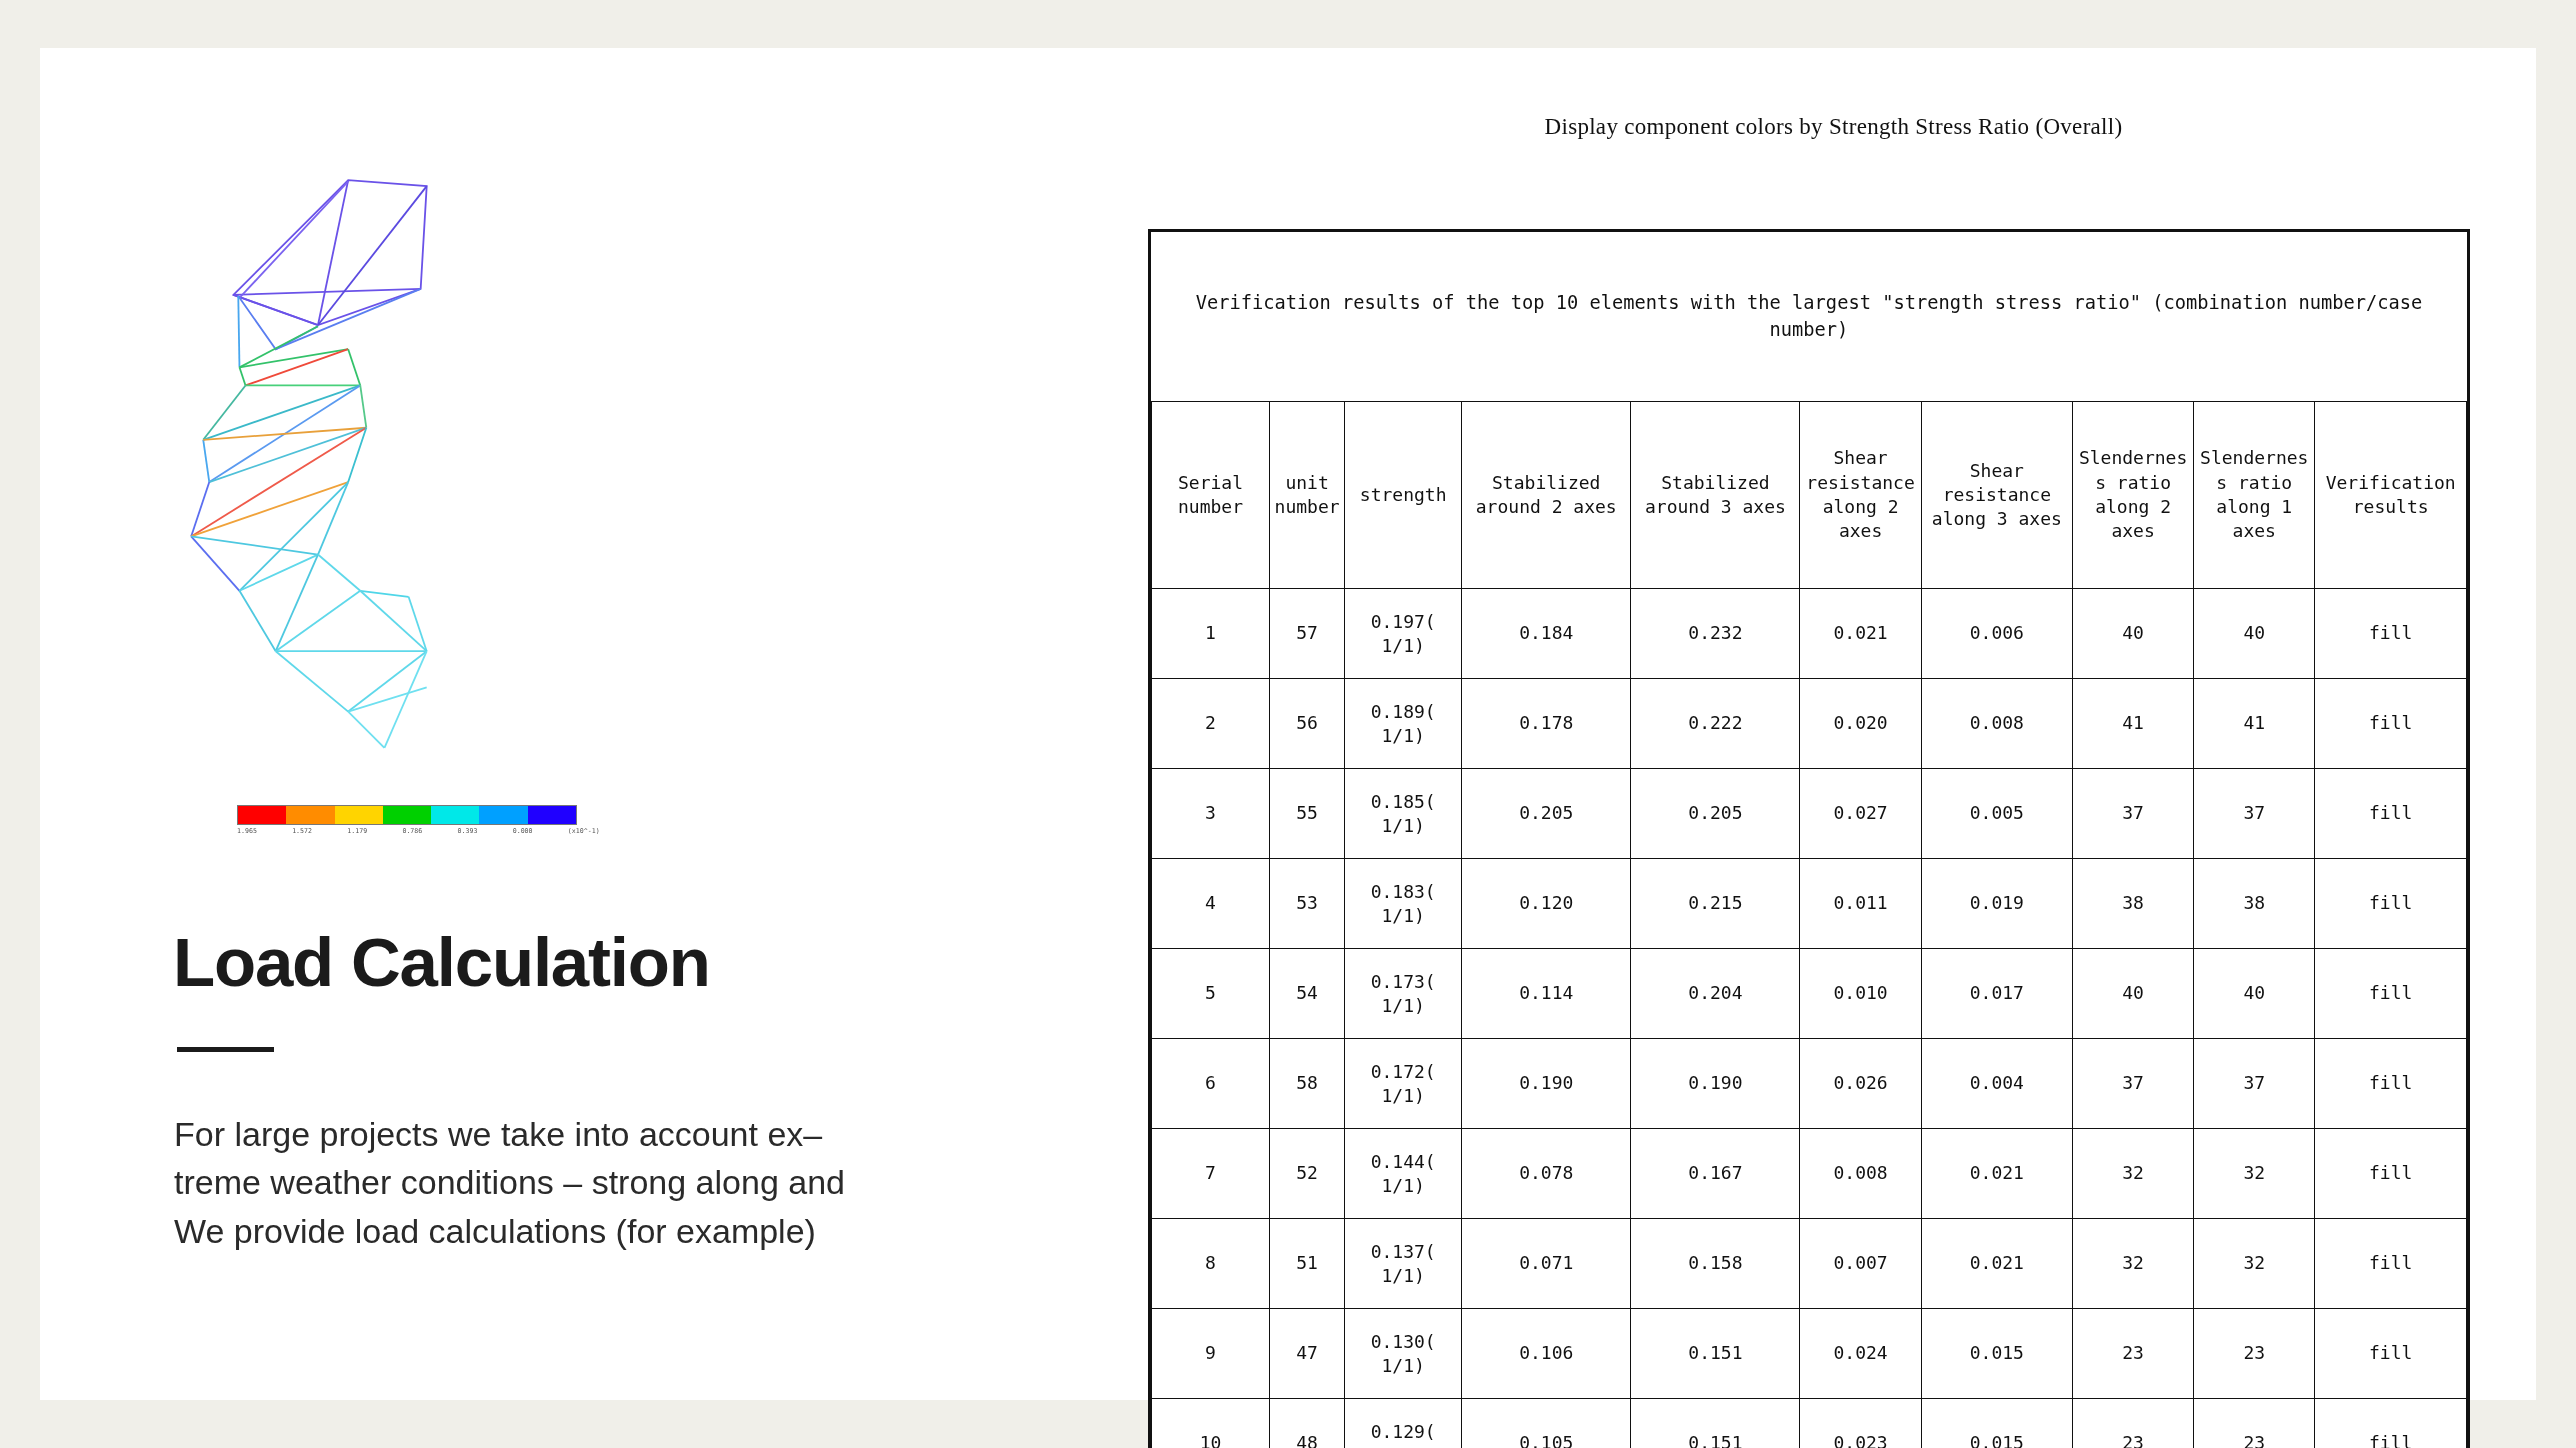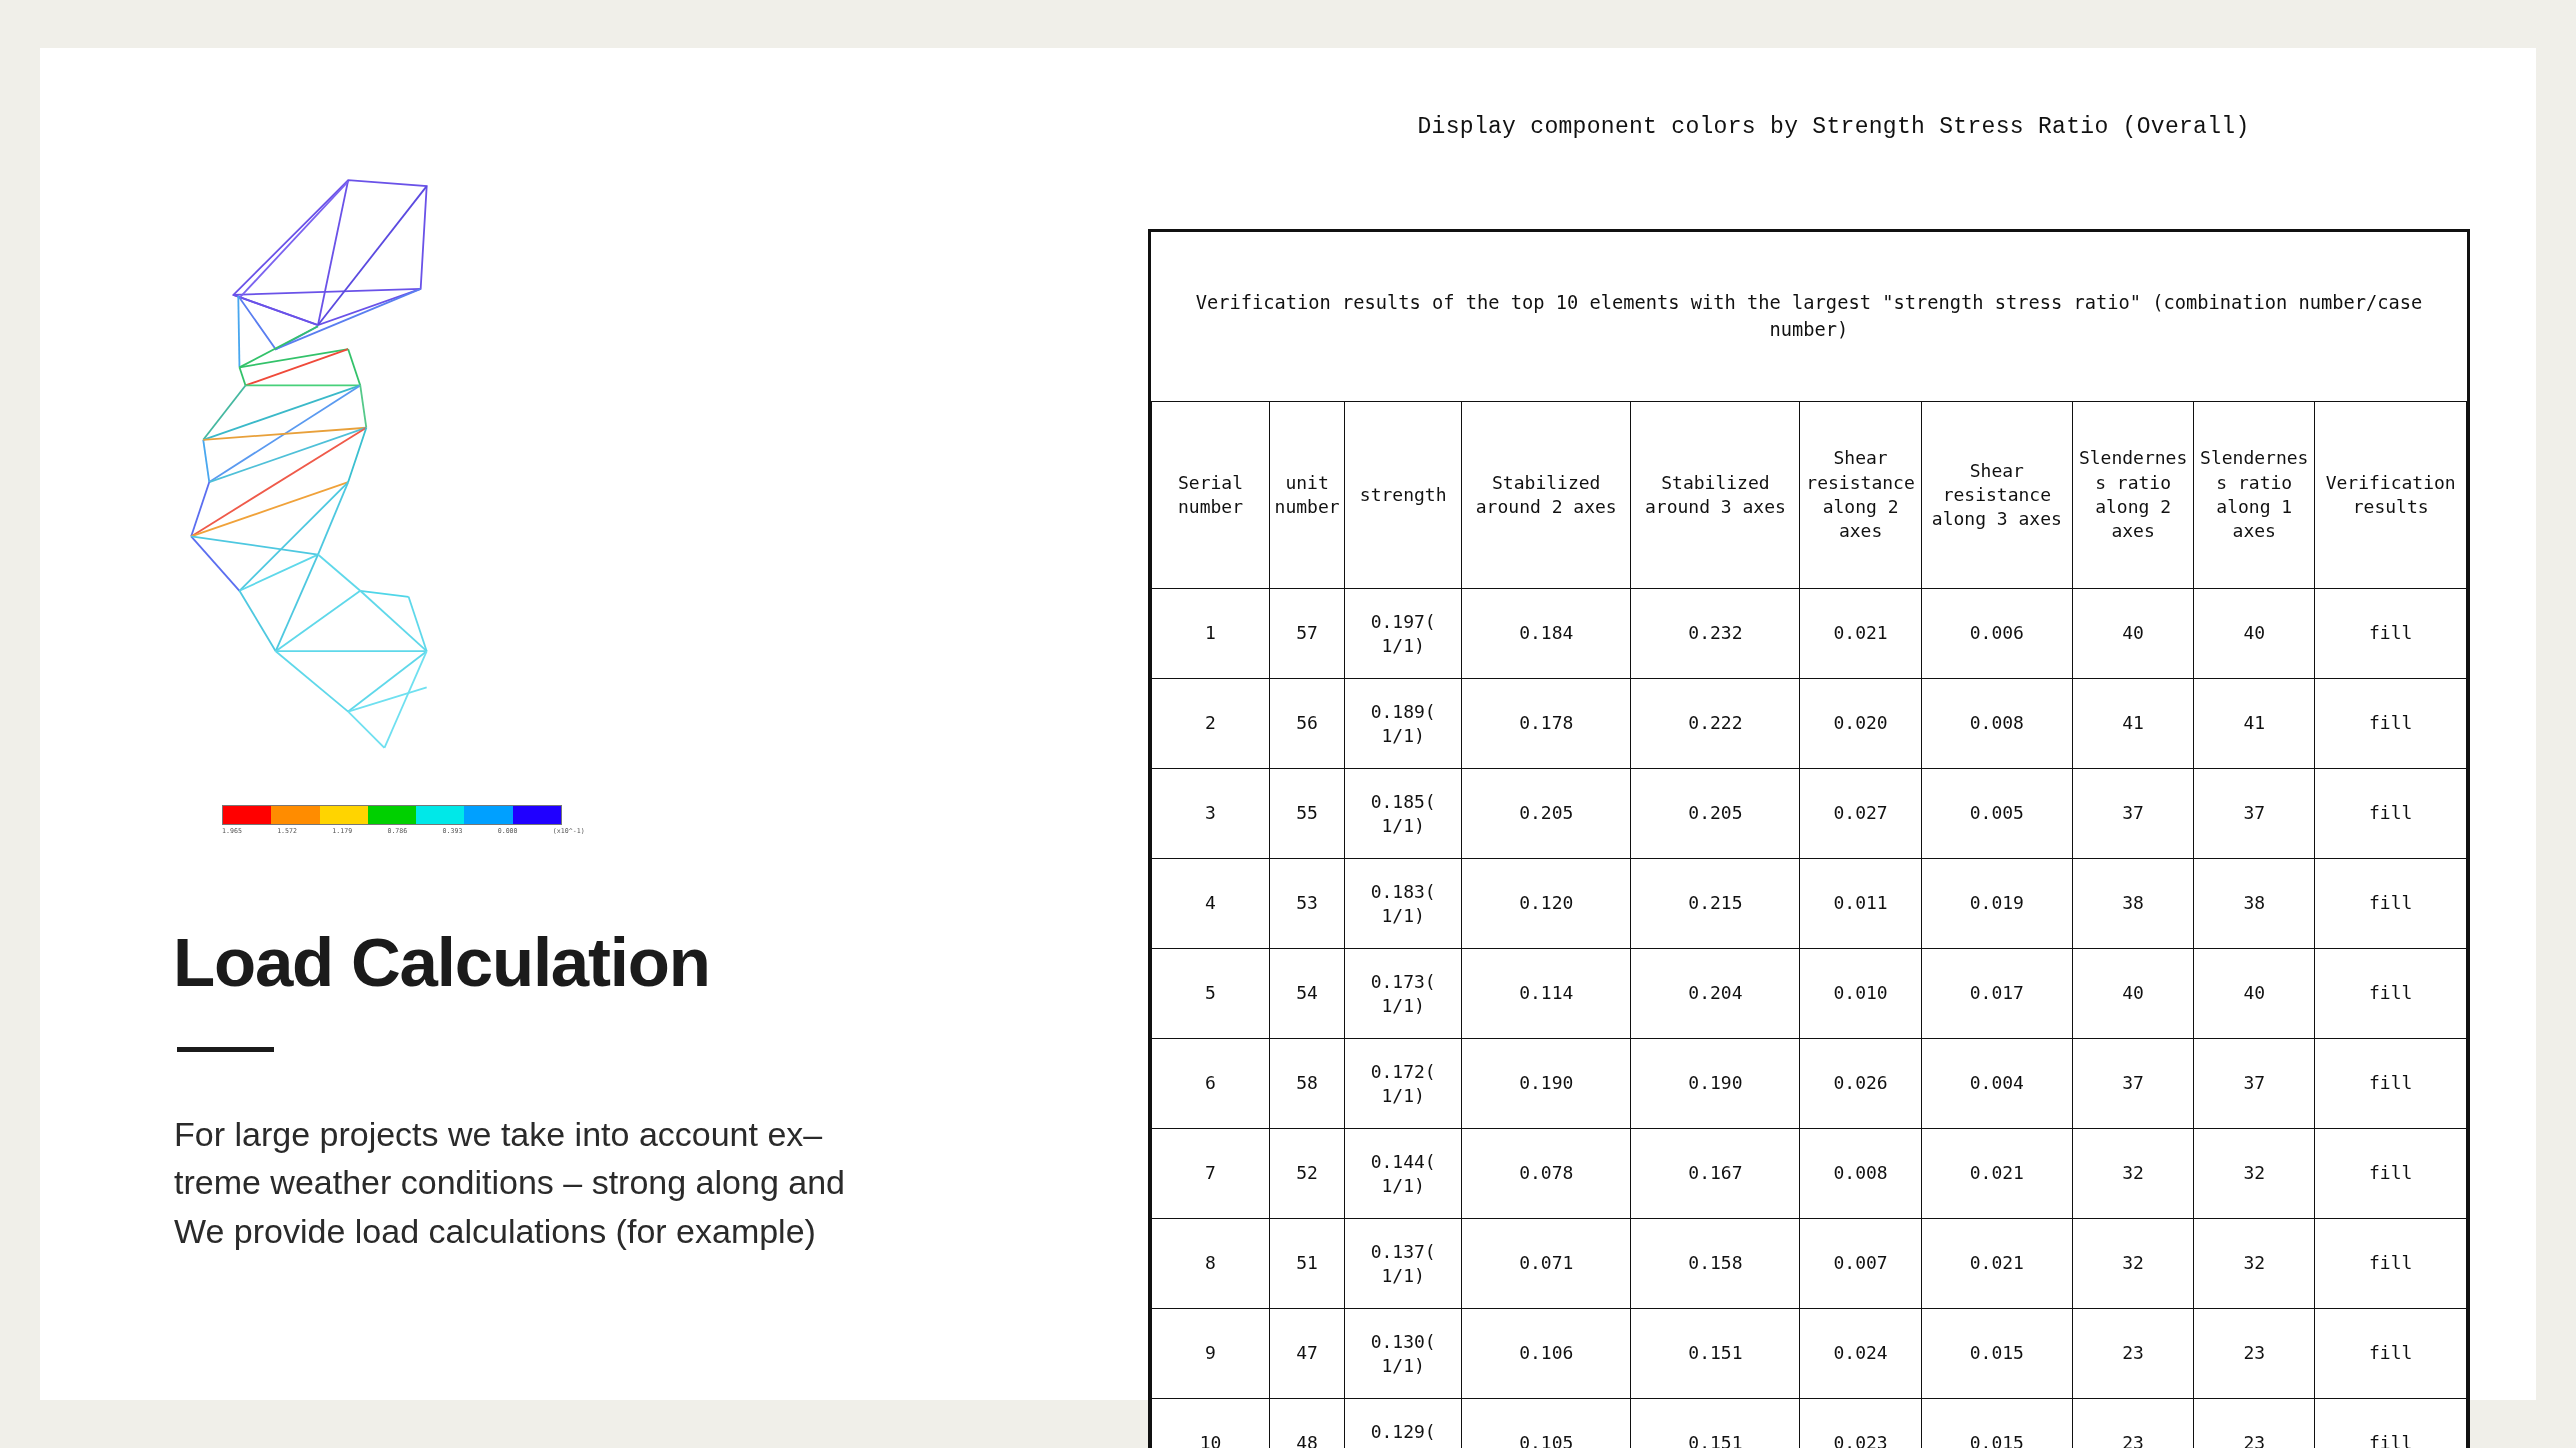--- a/index.html
+++ b/index.html
@@ -34,21 +34,21 @@
     position: absolute;
     left: 36px;
     top: 48px;
     width: 459px;
     height: 604px;
   }
   .model-figure svg { display: block; }
 
   .legend-wrap {
     position: absolute;
-    left: 91px;
+    left: 106px;
     top: 685px;
     width: 392px;
   }
   .legend-bar {
     display: flex;
     width: 338px;
     height: 18px;
     border: 0.6px solid #777;
   }
   .legend-bar span { flex: 1 1 0; height: 100%; display:block; }
@@ -93,21 +93,21 @@
   .body-text p { margin: 0; }
 
   
   .right-col {
     position: absolute;
     left: 1063px;
     top: 66px;
     width: 1407px;
   }
   .caption {
-    font-family: Liberation Mono, monospace;
+    font-family: Liberation Serif, serif;
     font-size: 23px;
     color: #111;
     text-align: center;
     letter-spacing: 0.3px;
     margin-left: 54px;
     margin-bottom: 36px;
     white-space: nowrap;
   }
   .table-box {
     position: absolute;

